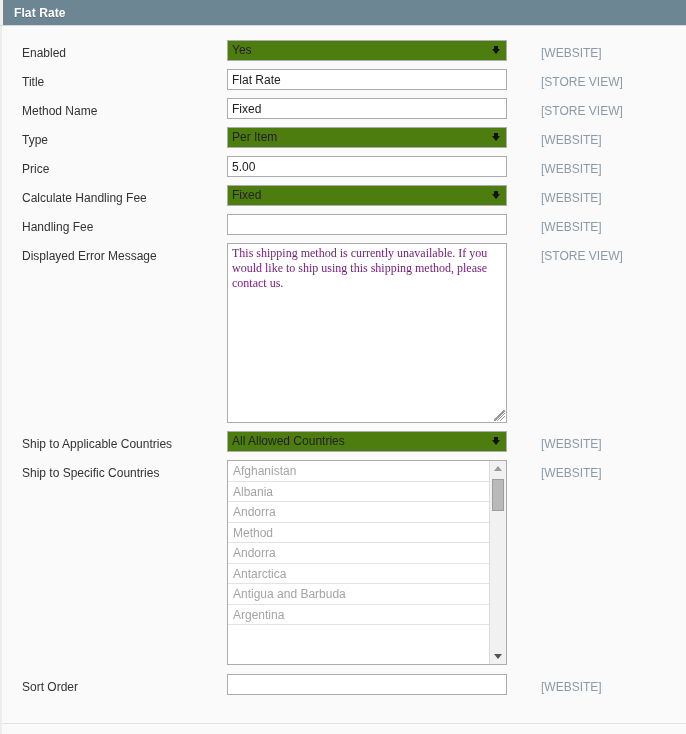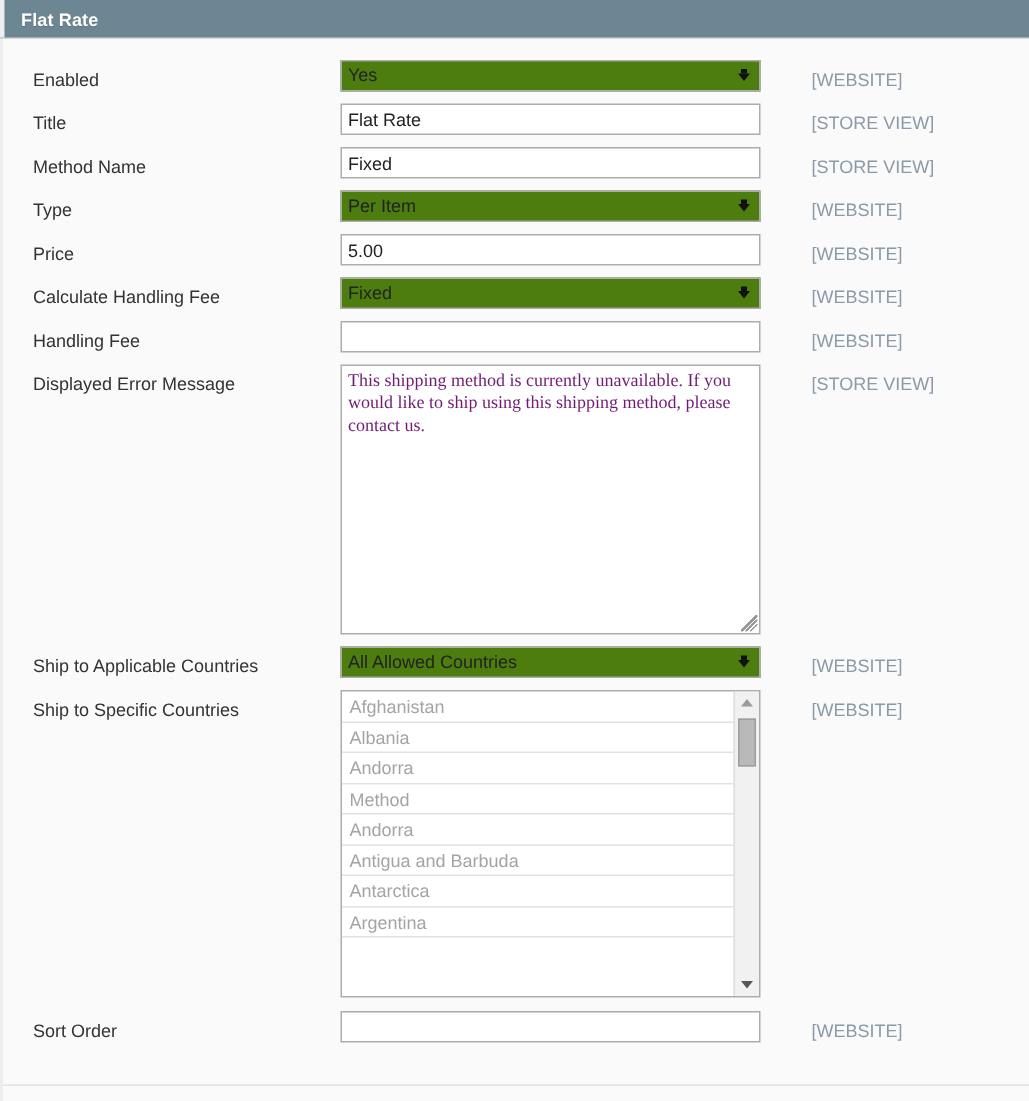--- a/index.html
+++ b/index.html
@@ -357,22 +357,22 @@
     <div class="frow" style="padding-top:8px;">
       <div class="flabel">Ship to Specific Countries</div>
       <div class="fcontrol">
         <div class="tmulti">
           <div class="mlist" id="country-list">
               <div class="mopt">Afghanistan</div>
               <div class="mopt">Albania</div>
               <div class="mopt">Andorra</div>
               <div class="mopt">Method</div>
               <div class="mopt">Andorra</div>
+              <div class="mopt">Antarctica</div>
               <div class="mopt">Antigua and Barbuda</div>
-              <div class="mopt">Antarctica</div>
               <div class="mopt">Argentina</div>
             </div>
           <div class="mscroll">
             <div class="sbtn up">
               <span class="tri"></span>
             </div>
             <div class="thumb"></div>
             <div class="sbtn down">
               <span class="tri"></span>
             </div>

